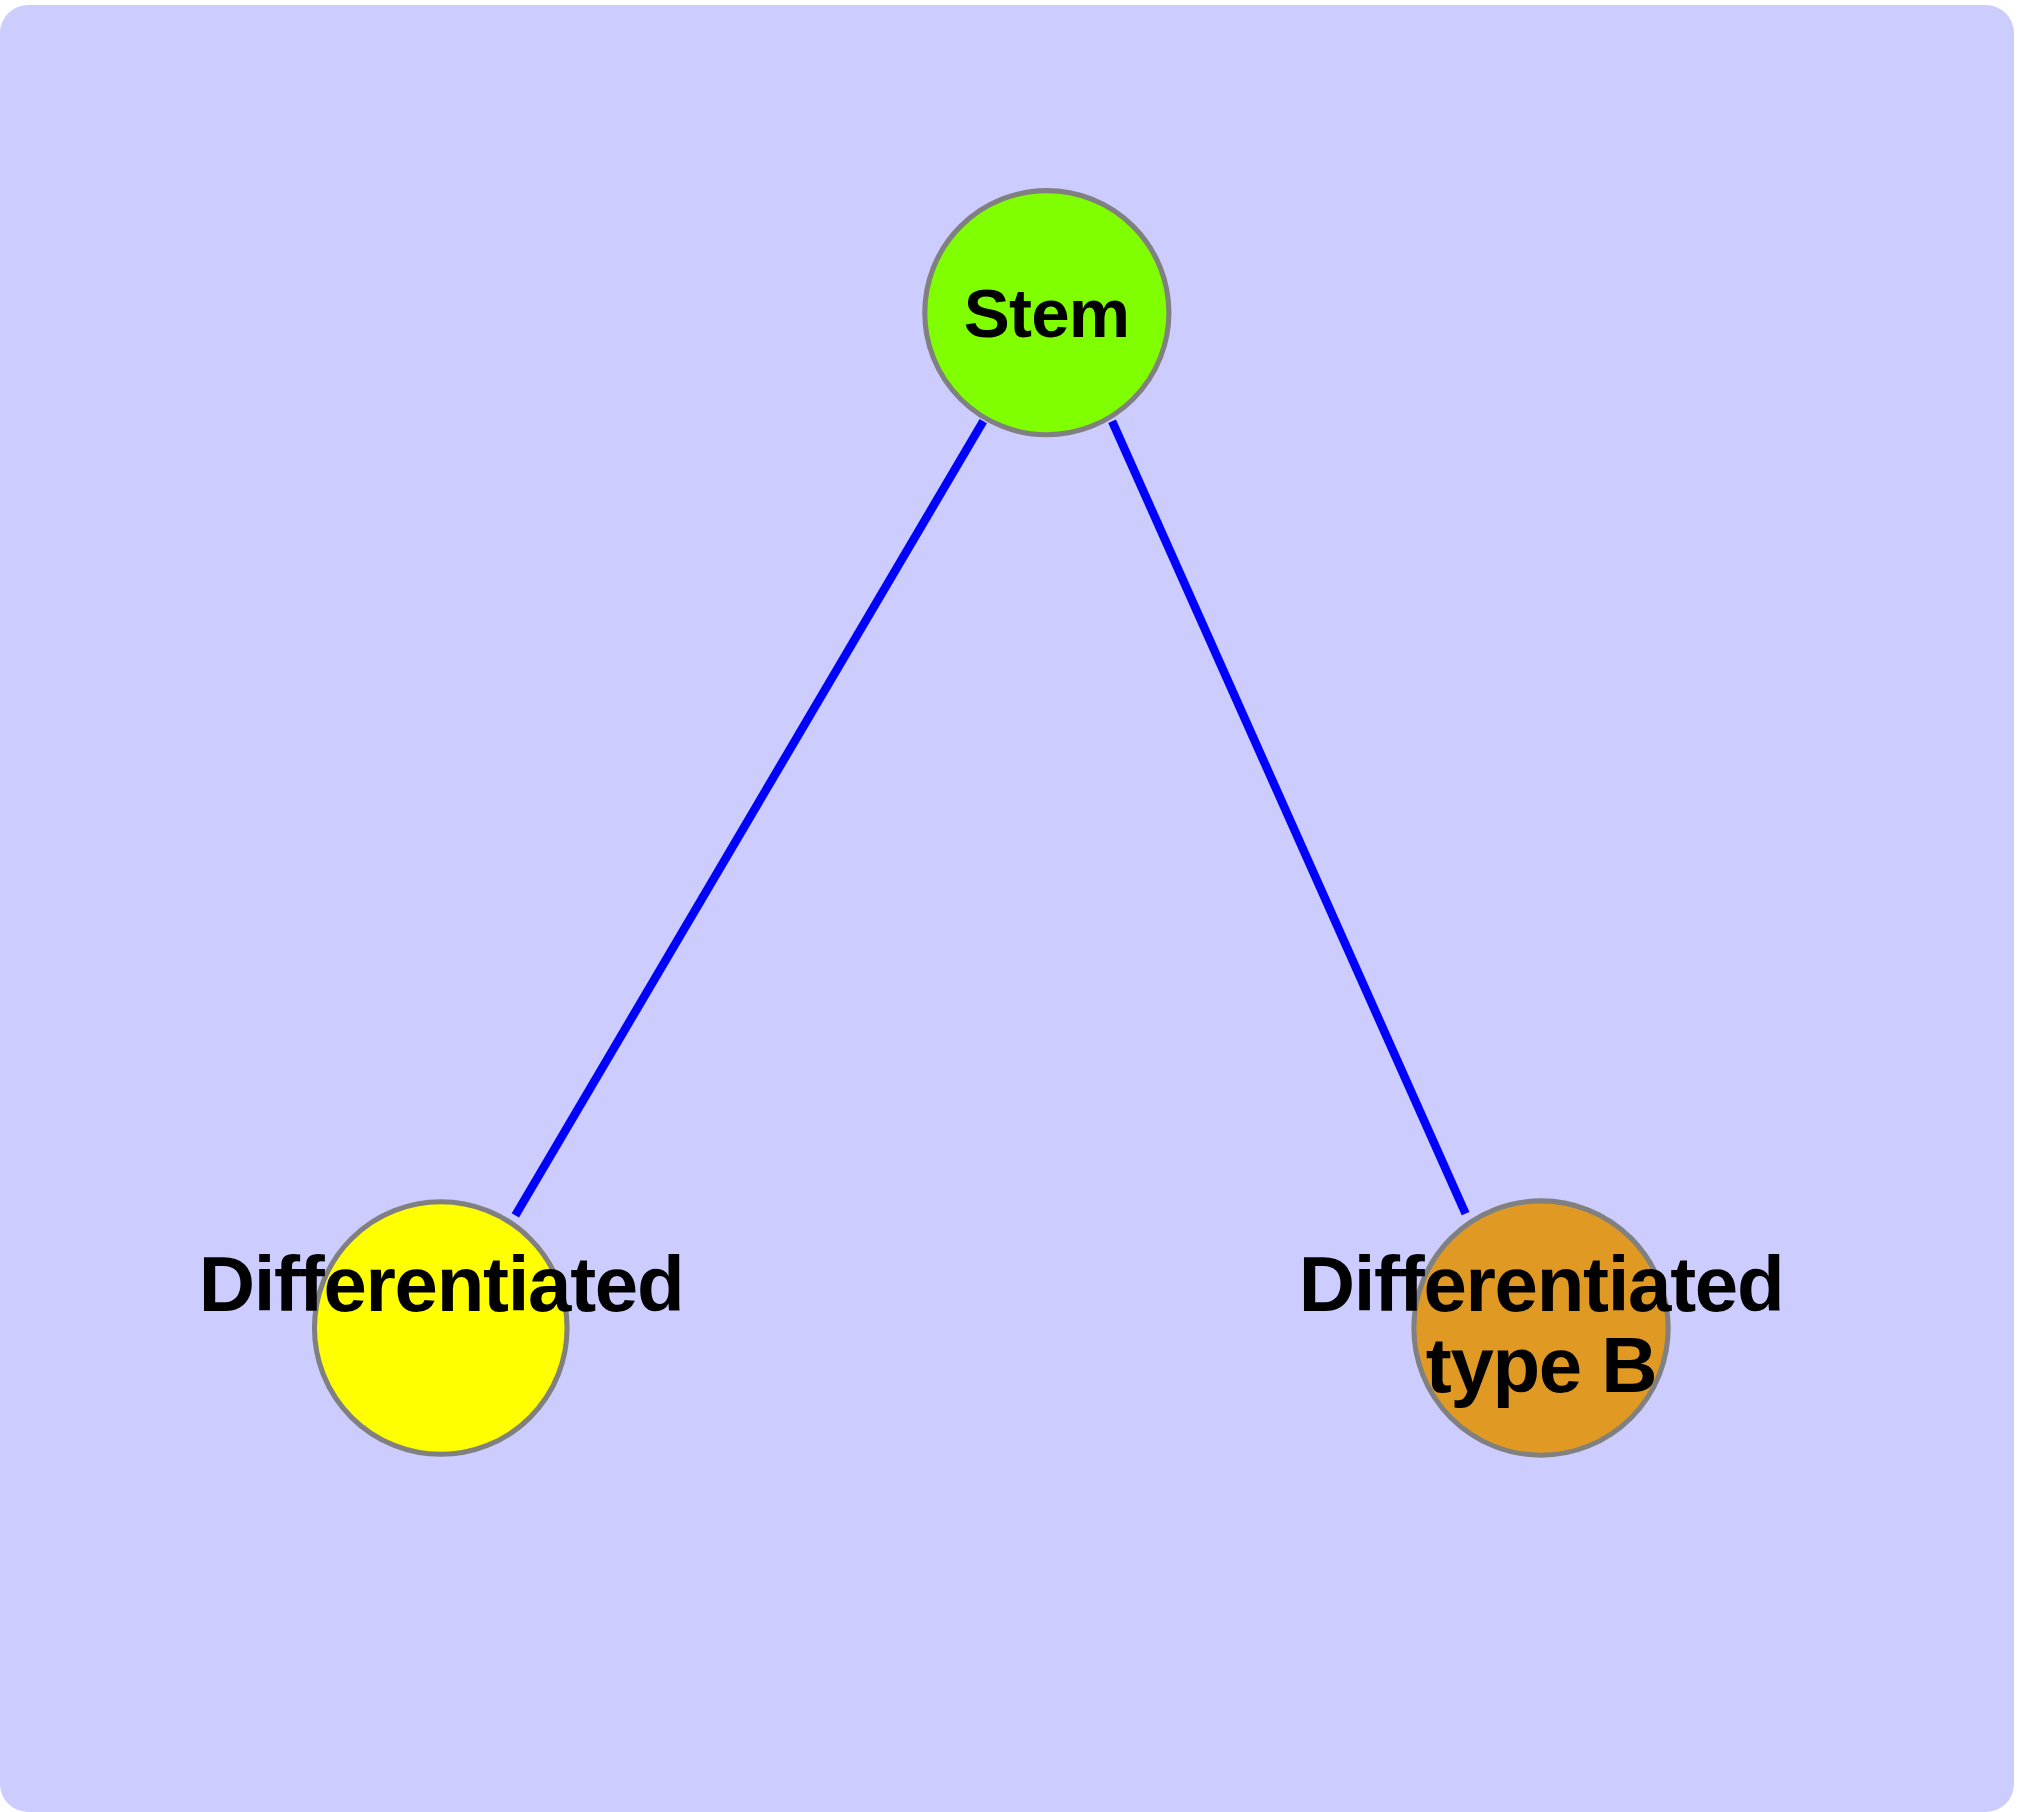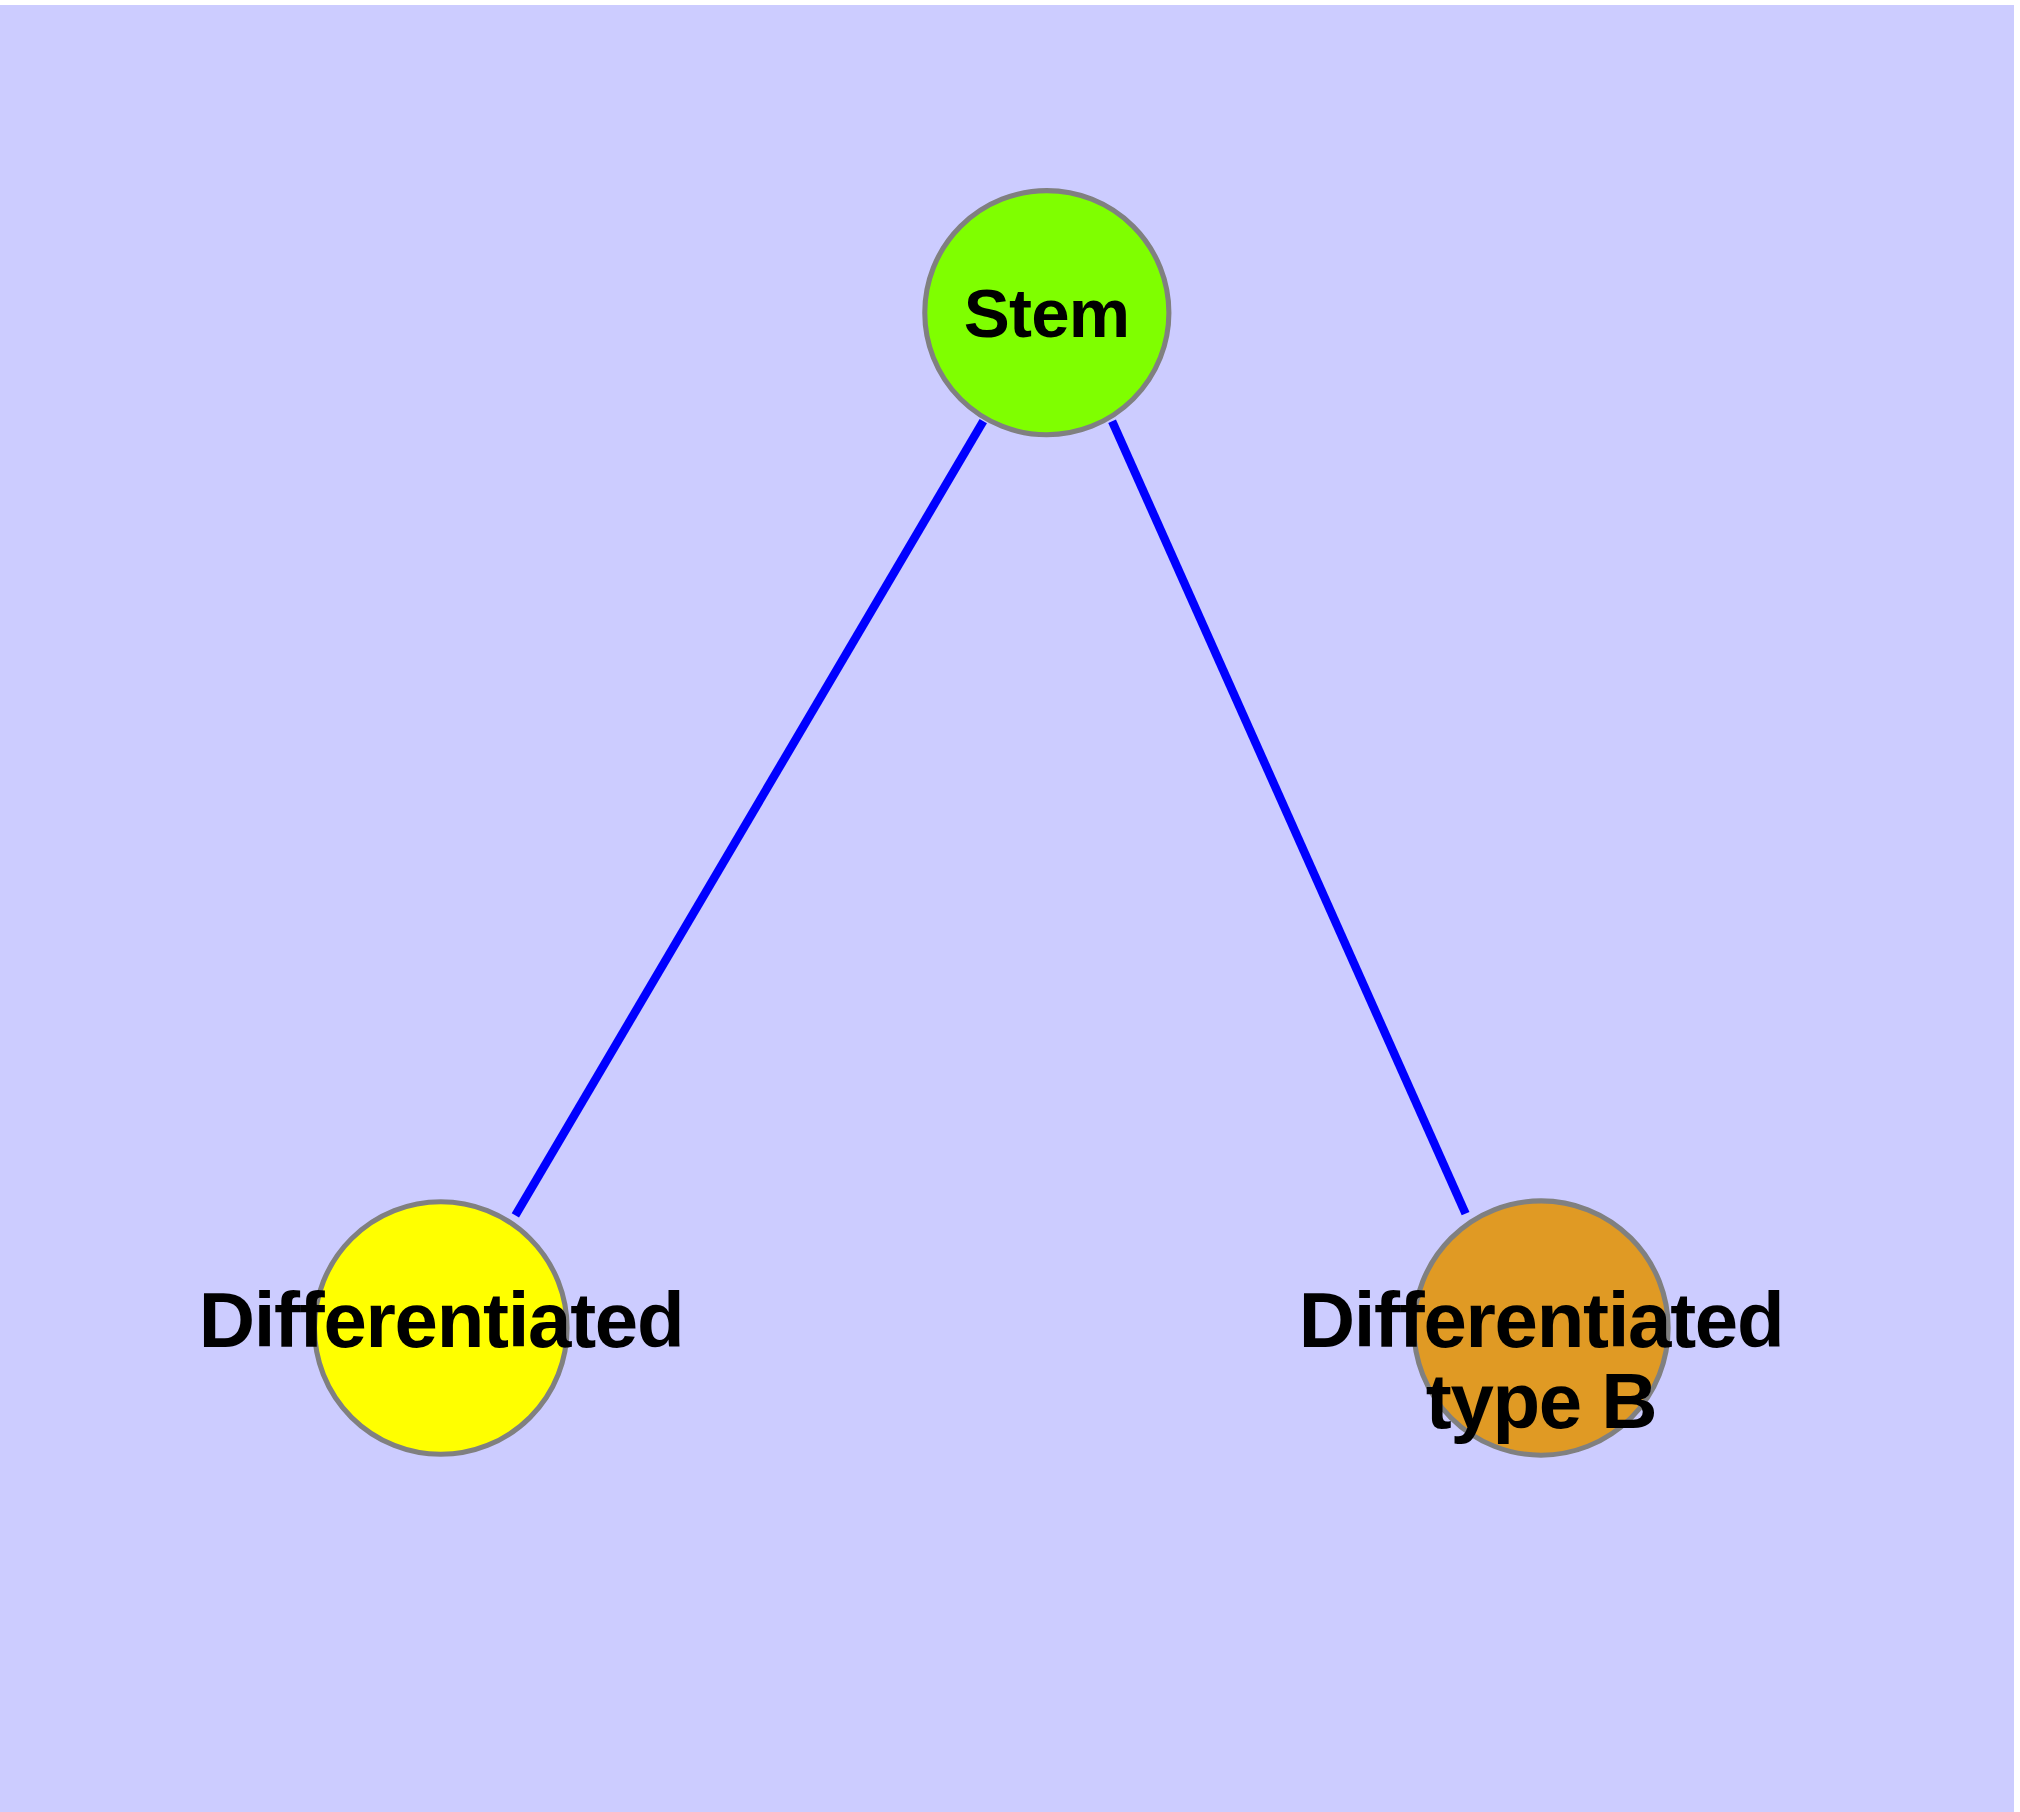--- a/index.html
+++ b/index.html
@@ -16,20 +16,21 @@
     overflow: hidden;
     font-family: "Liberation Sans", "DejaVu Sans", sans-serif;
   }
   #plot-area {
     position: absolute;
     left: 0;
     top: 5.1px;
     width: 2014px;
     height: 1807px;
     background: #ccccff;
+    border-radius: 28px;
   }
   #graph-svg {
     position: absolute;
     left: 0;
     top: 0;
     width: 100%;
     height: 100%;
     display: block;
   }
   .node-label {
@@ -43,21 +44,20 @@
     -webkit-font-smoothing: antialiased;
   }
   .node-label .lbl-line { display: block; }
   #label-stem {
     font-size: 69px;
     letter-spacing: -0.8px;
   }
   #label-diff-a, #label-diff-b {
     font-size: 78px;
     letter-spacing: -1.3px;
-    margin-top: 36px;
   }
 </style>
 </head>
 <body>
 
 <div id="canvas">
   <div id="plot-area">
 
     <svg id="graph-svg" viewBox="0 0 2376 2132" preserveAspectRatio="none" xmlns="http://www.w3.org/2000/svg">
 

